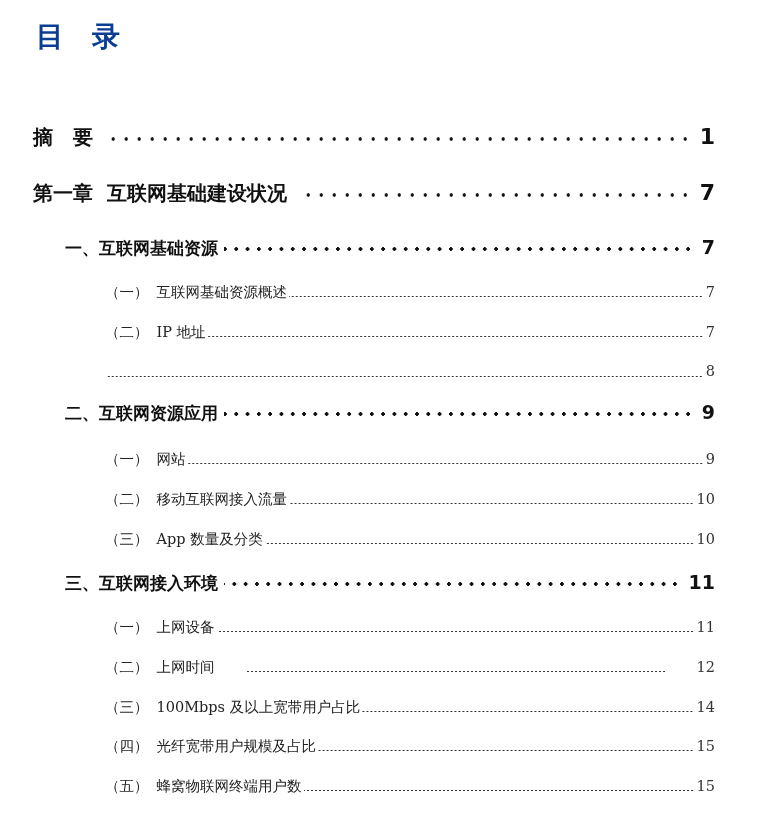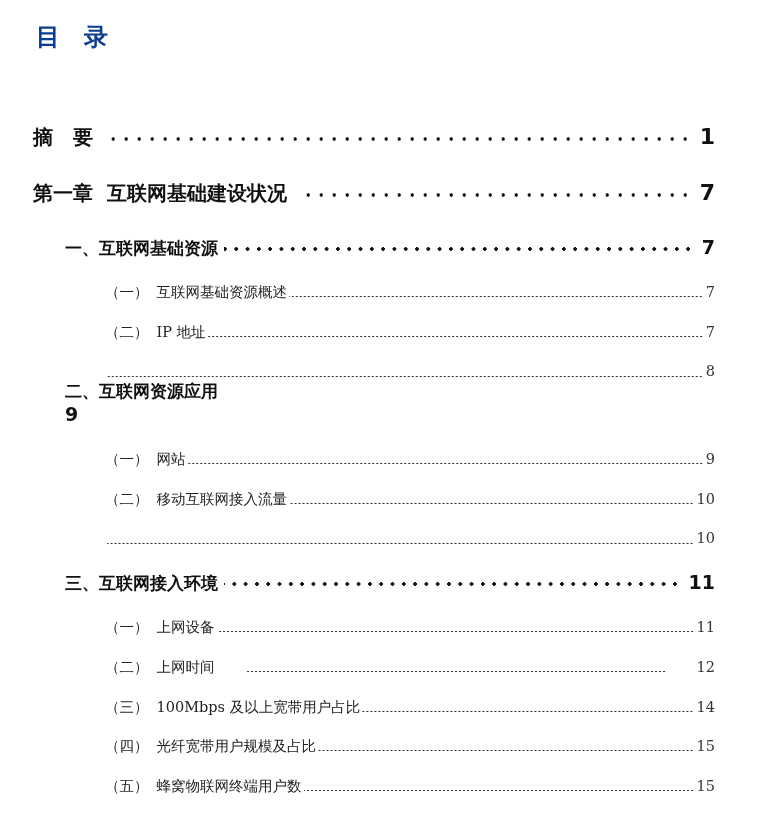--- a/index.html
+++ b/index.html
@@ -13,21 +13,21 @@
       position: relative;
       overflow: hidden;
       color: #111111;
     }
     .title {
       position: absolute;
       left: 36px;
       top: 12px;
       font-family: "DejaVu Serif", "Liberation Serif", serif;
       font-weight: bold;
-      font-size: 24px;
+      font-size: 28px;
       color: #0b3e93;
       letter-spacing: 0;
       line-height: 50px;
       white-space: pre;
     }
     .toc {
       position: absolute;
       left: 0;
       top: 0;
       width: 765px;
@@ -149,36 +149,37 @@
   <div class="row lvl2" style="top:323px;">
     <span class="label"><span class="num">（二）</span><span>IP 地址</span></span>
     <span class="leader"></span>
     <span class="page">7</span>
   </div>
   <div class="row lvl2" style="top:363px;">
     <span class="leader"></span>
     <span class="page">8</span>
   </div>
 
-  <div class="row lvl1" style="top:380px;flex-direction:column;">
+  <div class="row lvl1" style="top:401px;">
     <span class="label">二、互联网资源应用</span>
     <span class="leader"></span>
     <span class="page">9</span>
   </div>
   <div class="row lvl2" style="top:450px;">
     <span class="label"><span class="num">（一）</span><span>网站</span></span>
     <span class="leader"></span>
     <span class="page">9</span>
   </div>
   <div class="row lvl2" style="top:490px;">
     <span class="label"><span class="num">（二）</span><span>移动互联网接入流量</span></span>
     <span class="leader"></span>
     <span class="page">10</span>
   </div>
   <div class="row lvl2" style="top:530px;">
+    <span class="label"><span class="num">（三）</span><span>App 数量及分类</span></span>
     <span class="leader"></span>
     <span class="page">10</span>
   </div>
 
   <div class="row lvl1" style="top:571px;">
     <span class="label">三、互联网接入环境</span>
     <span class="leader"></span>
     <span class="page">11</span>
   </div>
   <div class="row lvl2" style="top:618px;">

